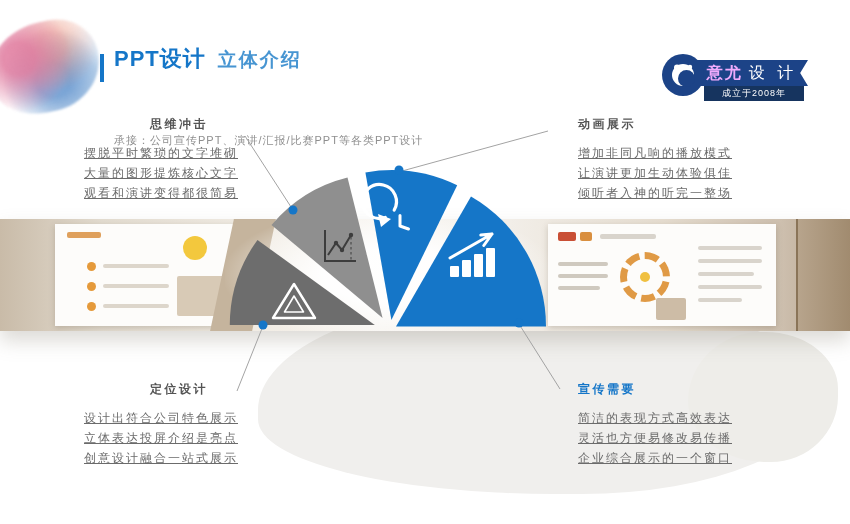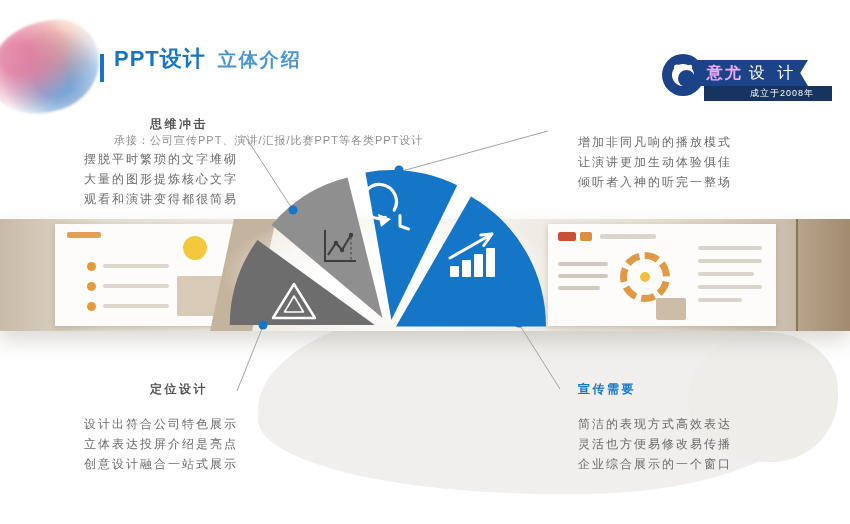--- a/index.html
+++ b/index.html
@@ -27,21 +27,21 @@
   .tagline{position:absolute;left:14px;top:41px;font-size:11px;color:#8f8f8f;letter-spacing:1px;white-space:nowrap;margin-top:48px;}
 
   
   .logo{position:absolute;left:660px;top:52px;width:160px;height:54px;}
   .logo .banner{position:absolute;left:36px;top:8px;width:112px;height:26px;background:#1c4387;
     display:flex;align-items:center;justify-content:center;
     clip-path:polygon(0 0,100% 0,93% 50%,100% 100%,0 100%);}
   .logo .name-bold{color:#f0abfc;font-size:16px;font-weight:bold;letter-spacing:2px;}
   .logo .name-light{color:#fff;font-size:16px;font-weight:400;letter-spacing:4px;margin-left:6px;}
   .logo .since{position:absolute;left:44px;top:34px;width:100px;height:15px;background:#16345f;color:#fff;
-    font-size:9px;letter-spacing:1px;display:flex;align-items:center;justify-content:center;padding-left:28px;}
+    font-size:9px;letter-spacing:1px;display:flex;align-items:center;justify-content:center;}
   .logo-mark{position:absolute;left:0;top:0;}
 
   
   .strip{position:absolute;left:0;top:219px;width:850px;height:112px;overflow:hidden;
     background:linear-gradient(90deg,#c9bba8 0%,#e3dcd0 12%,#f1ece4 30%,#f7f4ef 45%,#f2eee8 60%,#e6ddd0 78%,#cdbfae 92%,#b3a08a 100%);
     box-shadow:0 10px 18px rgba(120,110,95,.25);}
   .strip .page{position:absolute;background:#fdfcfa;box-shadow:0 2px 6px rgba(90,80,60,.25);}
   .p-left{left:55px;top:5px;width:180px;height:102px;}
   .p-right{left:548px;top:5px;width:228px;height:102px;background:#fbfaf8;}
   .chip{position:absolute;border-radius:2px;}
@@ -54,21 +54,21 @@
   .ring{position:absolute;left:72px;top:28px;width:50px;height:50px;border:7px dashed #e09a45;border-radius:50%;box-sizing:border-box;}
   .ring-core{position:absolute;left:92px;top:48px;width:10px;height:10px;border-radius:50%;background:#f0c040;}
 
   
   .diagram{position:absolute;left:0;top:0;width:850px;height:524px;pointer-events:none;}
 
   
   .callout{position:absolute;width:190px;}
   .callout .h{font-size:12px;font-weight:bold;letter-spacing:2.5px;color:#545454;white-space:nowrap;}
   .callout .h.accent{color:#1576c8;}
-  .callout .body{margin-top:16px;font-size:12px;line-height:20px;color:#6b6b6b;letter-spacing:2px;white-space:nowrap;}
+  .callout .body{margin-top:10px;font-size:12px;line-height:20px;color:#6b6b6b;letter-spacing:2px;white-space:nowrap;text-decoration:underline;}
   .c-tl{left:84px;top:116px;}  .c-tl .h{margin-left:66px;}
   .c-tr{left:578px;top:116px;}
   .c-bl{left:84px;top:381px;}  .c-bl .h{margin-left:66px;}
   .c-br{left:578px;top:381px;}
 </style>
 </head>
 <body>
 
 <div class="stage">
 
@@ -187,20 +187,21 @@
   <div class="callout c-tl">
     <div class="h">思维冲击</div>
     <div class="body">
       <div>摆脱平时繁琐的文字堆砌</div>
       <div>大量的图形提炼核心文字</div>
       <div>观看和演讲变得都很简易</div>
     </div>
   </div>
 
   <div class="callout c-tr">
+    <div class="h">动画展示</div>
     <div class="body">
       <div>增加非同凡响的播放模式</div>
       <div>让演讲更加生动体验俱佳</div>
       <div>倾听者入神的听完一整场</div>
     </div>
   </div>
 
   <div class="callout c-bl">
     <div class="h">定位设计</div>
     <div class="body">

